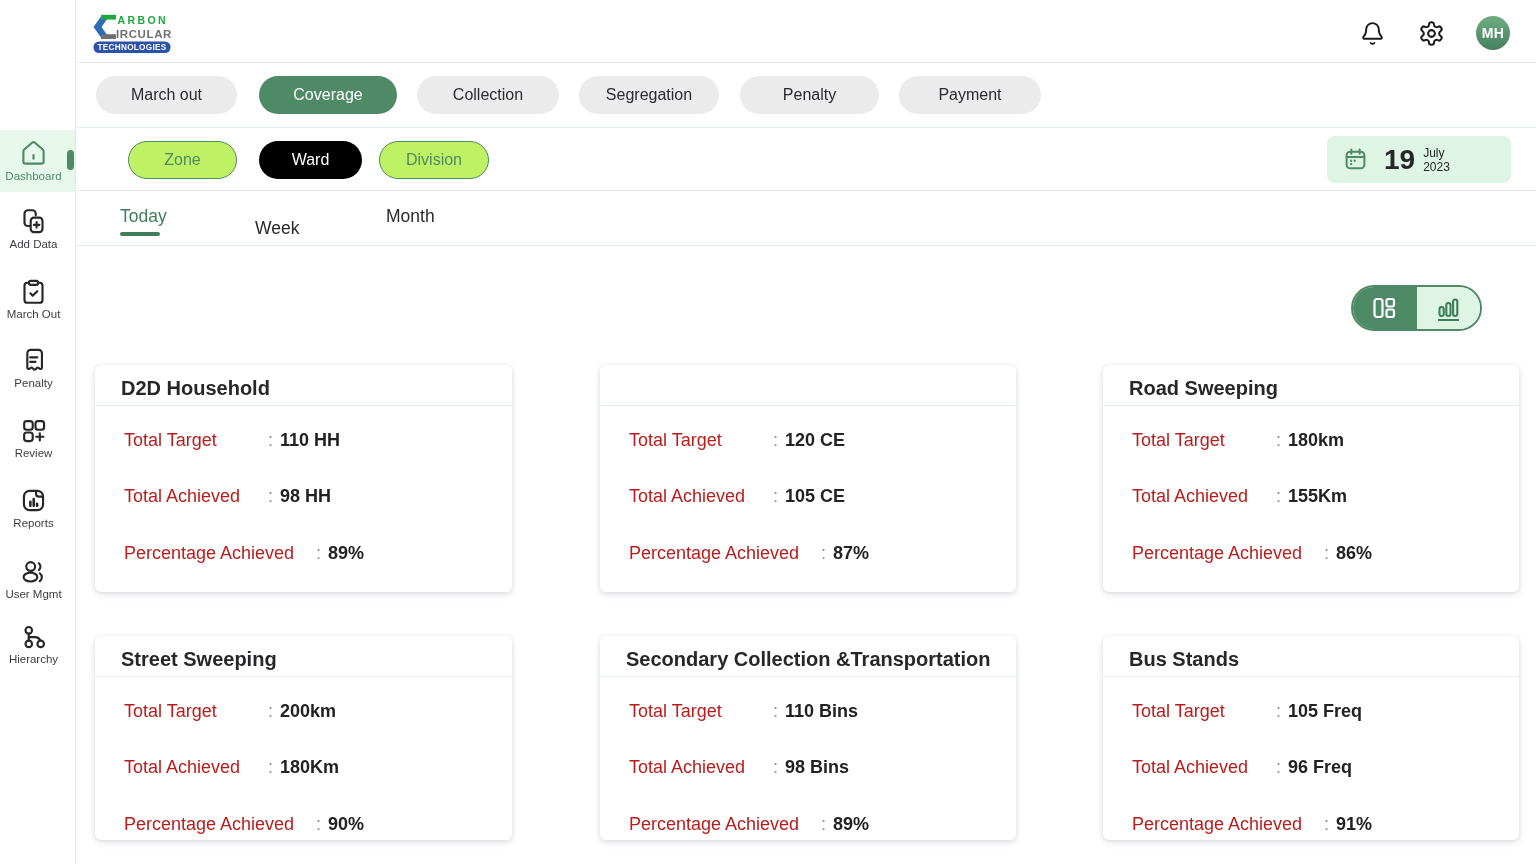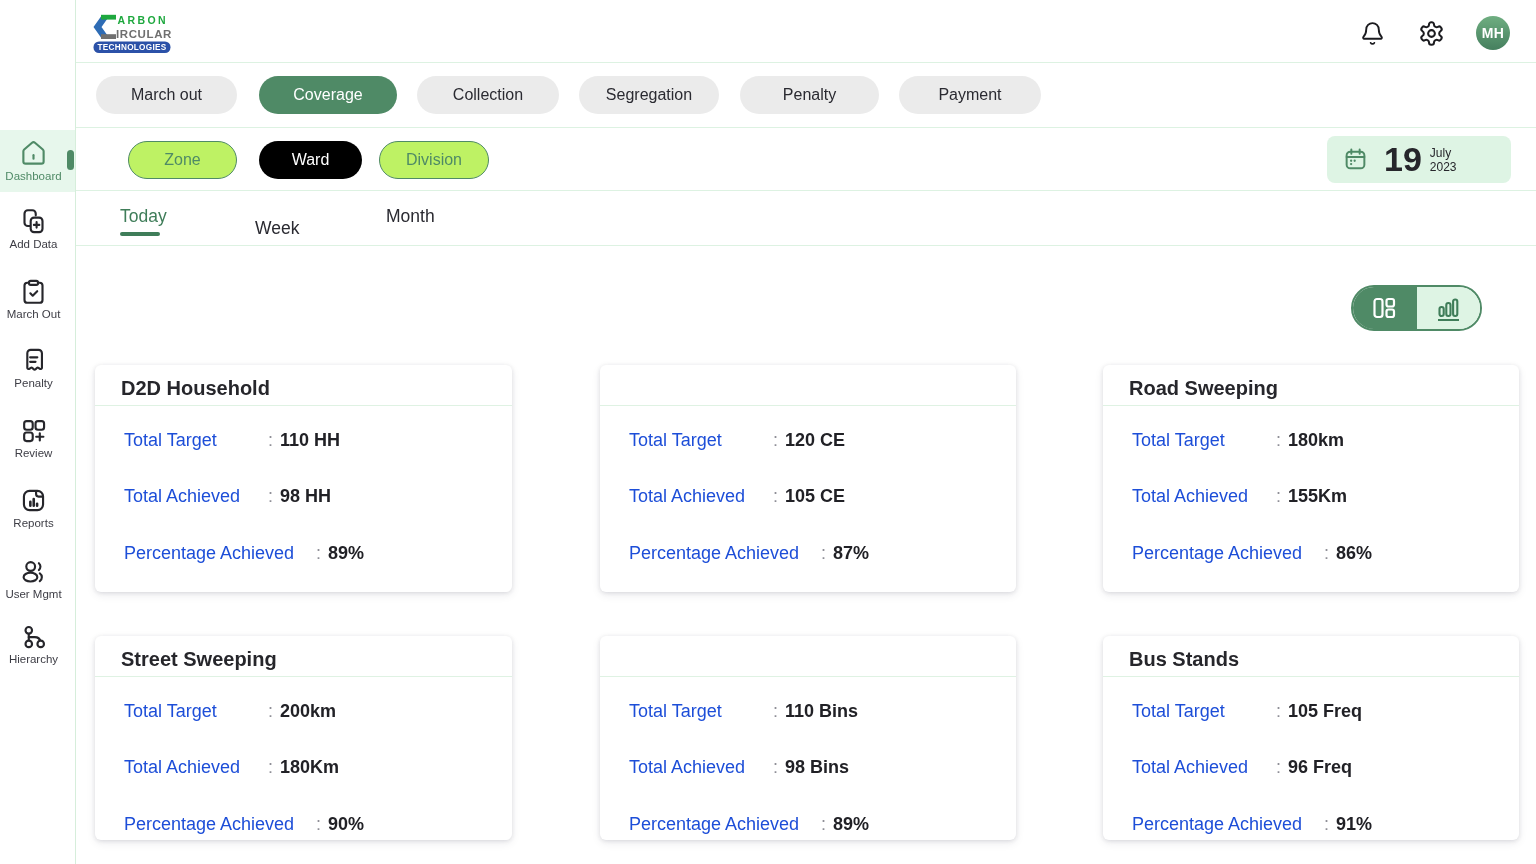--- a/index.html
+++ b/index.html
@@ -41,21 +41,21 @@
 
 
 .filterrow { position:absolute; left:0; top:128px; height:62px; }
 .fpill { position:absolute; top:13px; height:38px; border-radius:19px;
   font-size:16px; font-weight:500; display:flex; align-items:center;
   justify-content:center; }
 .fpill.outline { border:1.5px solid #4f8a66; color:#4f8a66; background:#bef264; }
 .fpill.fill { background:#000000; color:#fff; }
 .datechip { position:absolute; left:1251px; top:8px; width:184px; height:47px;
   background:#def4e4; border-radius:8px; display:flex; align-items:center; }
-.datechip .num { font-size:34px; font-weight:bold; color:#26262b; margin-left:57px; }
+.datechip .num { font-size:28px; font-weight:bold; color:#26262b; margin-left:57px; }
 .datechip .my { font-size:12px; color:#26262b; line-height:14px; margin-left:8px; }
 
 
 .periodrow { position:absolute; left:0; top:191px; height:55px; font-size:17.5px; }
 .ptab { position:absolute; top:15px; color:#2a2a31; }
 .ptab.sel { color:#3f7d59; font-weight:500; }
 .ptab.sel .uline { position:absolute; left:0; top:26px; width:40px; height:4px;
   border-radius:2px; background:#3f7d59; }
 
 
@@ -67,21 +67,21 @@
 .toggle .right { background:#def4e4; }
 
 
 .card { position:absolute; width:417px; background:#fff; border-radius:6px;
   box-shadow:0 1px 4px rgba(40,40,60,.13), 0 3px 10px rgba(40,40,60,.08); }
 .card .title { position:absolute; left:26px; top:12px; font-size:20px;
   font-weight:600; color:#26262b; }
 .card .divider { position:absolute; left:0; top:40px; width:100%; height:1px;
   background:#dff2e3; }
 .card .row { position:absolute; left:29px; font-size:18px; white-space:nowrap; }
-.card .lab { display:inline-block; min-width:140px; color:#1d4ed8; }
+.card .lab { display:inline-block; min-width:140px; color:#b91c1c; }
 .card .col { color:#8f8f97; margin-left:4px; }
 .card .val { color:#212126; font-weight:600; margin-left:7px; }
 .r1 { top:65px; }
 .r2 { top:121px; }
 .r3 { top:178px; }
 .r3 .lab { min-width:188px; }
 </style>
 </head>
 <body>
 <div class="page">
@@ -183,20 +183,21 @@
     </div>
 
     <div class="card" style="left:19px;top:636px;height:204px;">
       <div class="title">Street Sweeping</div>
         <div class="divider"></div>
       <div class="row r1"><span class="lab">Total Target</span><span class="col">:</span><span class="val">200km</span></div>
       <div class="row r2"><span class="lab">Total Achieved</span><span class="col">:</span><span class="val">180Km</span></div>
       <div class="row r3"><span class="lab">Percentage Achieved</span><span class="col">:</span><span class="val">90%</span></div>
     </div>
     <div class="card" style="left:524px;top:636px;height:204px;width:416px;">
+      <div class="title">Secondary Collection &amp;Transportation</div>
         <div class="divider"></div>
       <div class="row r1"><span class="lab">Total Target</span><span class="col">:</span><span class="val">110 Bins</span></div>
       <div class="row r2"><span class="lab">Total Achieved</span><span class="col">:</span><span class="val">98 Bins</span></div>
       <div class="row r3"><span class="lab">Percentage Achieved</span><span class="col">:</span><span class="val">89%</span></div>
     </div>
     <div class="card" style="left:1027px;top:636px;height:204px;width:416px;">
       <div class="title">Bus Stands</div>
         <div class="divider"></div>
       <div class="row r1"><span class="lab">Total Target</span><span class="col">:</span><span class="val">105 Freq</span></div>
       <div class="row r2"><span class="lab">Total Achieved</span><span class="col">:</span><span class="val">96 Freq</span></div>

